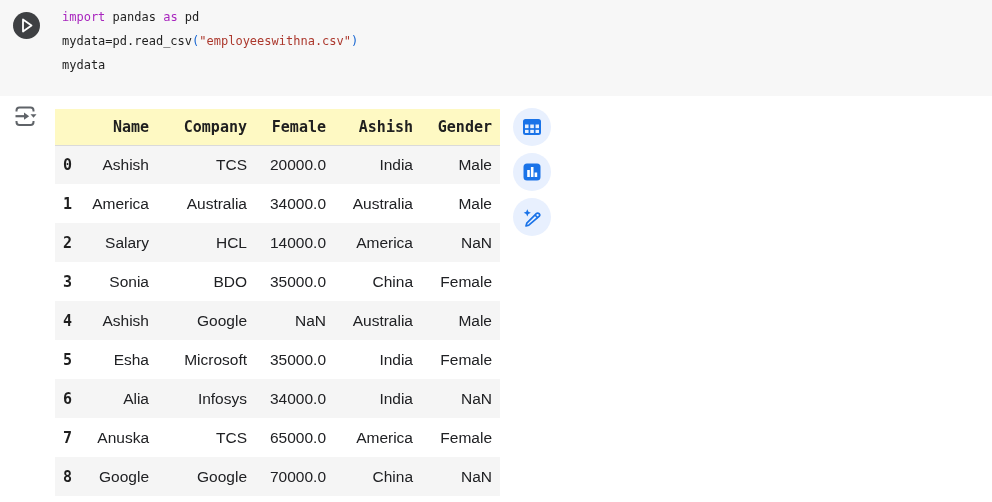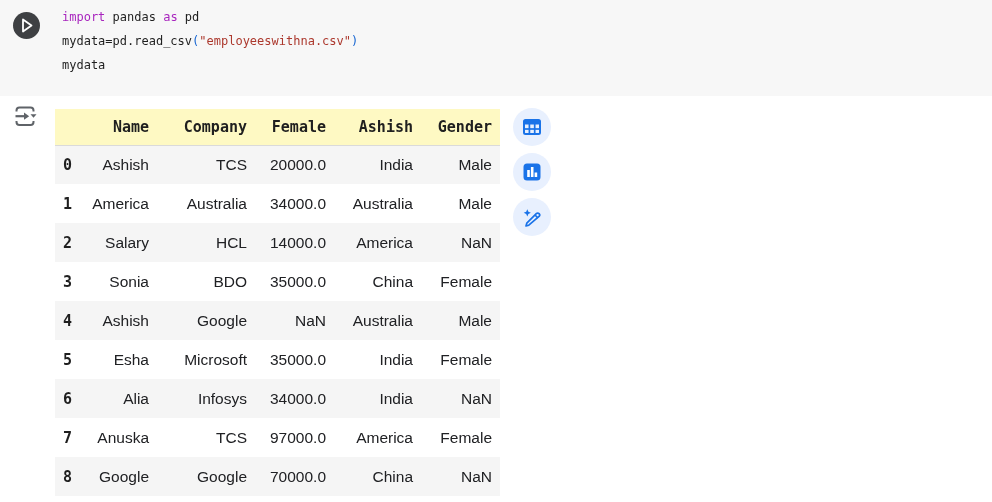--- a/index.html
+++ b/index.html
@@ -208,21 +208,21 @@
         <td>Alia</td>
         <td>Infosys</td>
         <td>34000.0</td>
         <td>India</td>
         <td>NaN</td>
       </tr>
       <tr>
         <th>7</th>
         <td>Anuska</td>
         <td>TCS</td>
-        <td>97000.0</td>
+        <td>65000.0</td>
         <td>America</td>
         <td>Female</td>
       </tr>
       <tr class="striped">
         <th>8</th>
         <td>Google</td>
         <td>Google</td>
         <td>70000.0</td>
         <td>China</td>
         <td>NaN</td>

